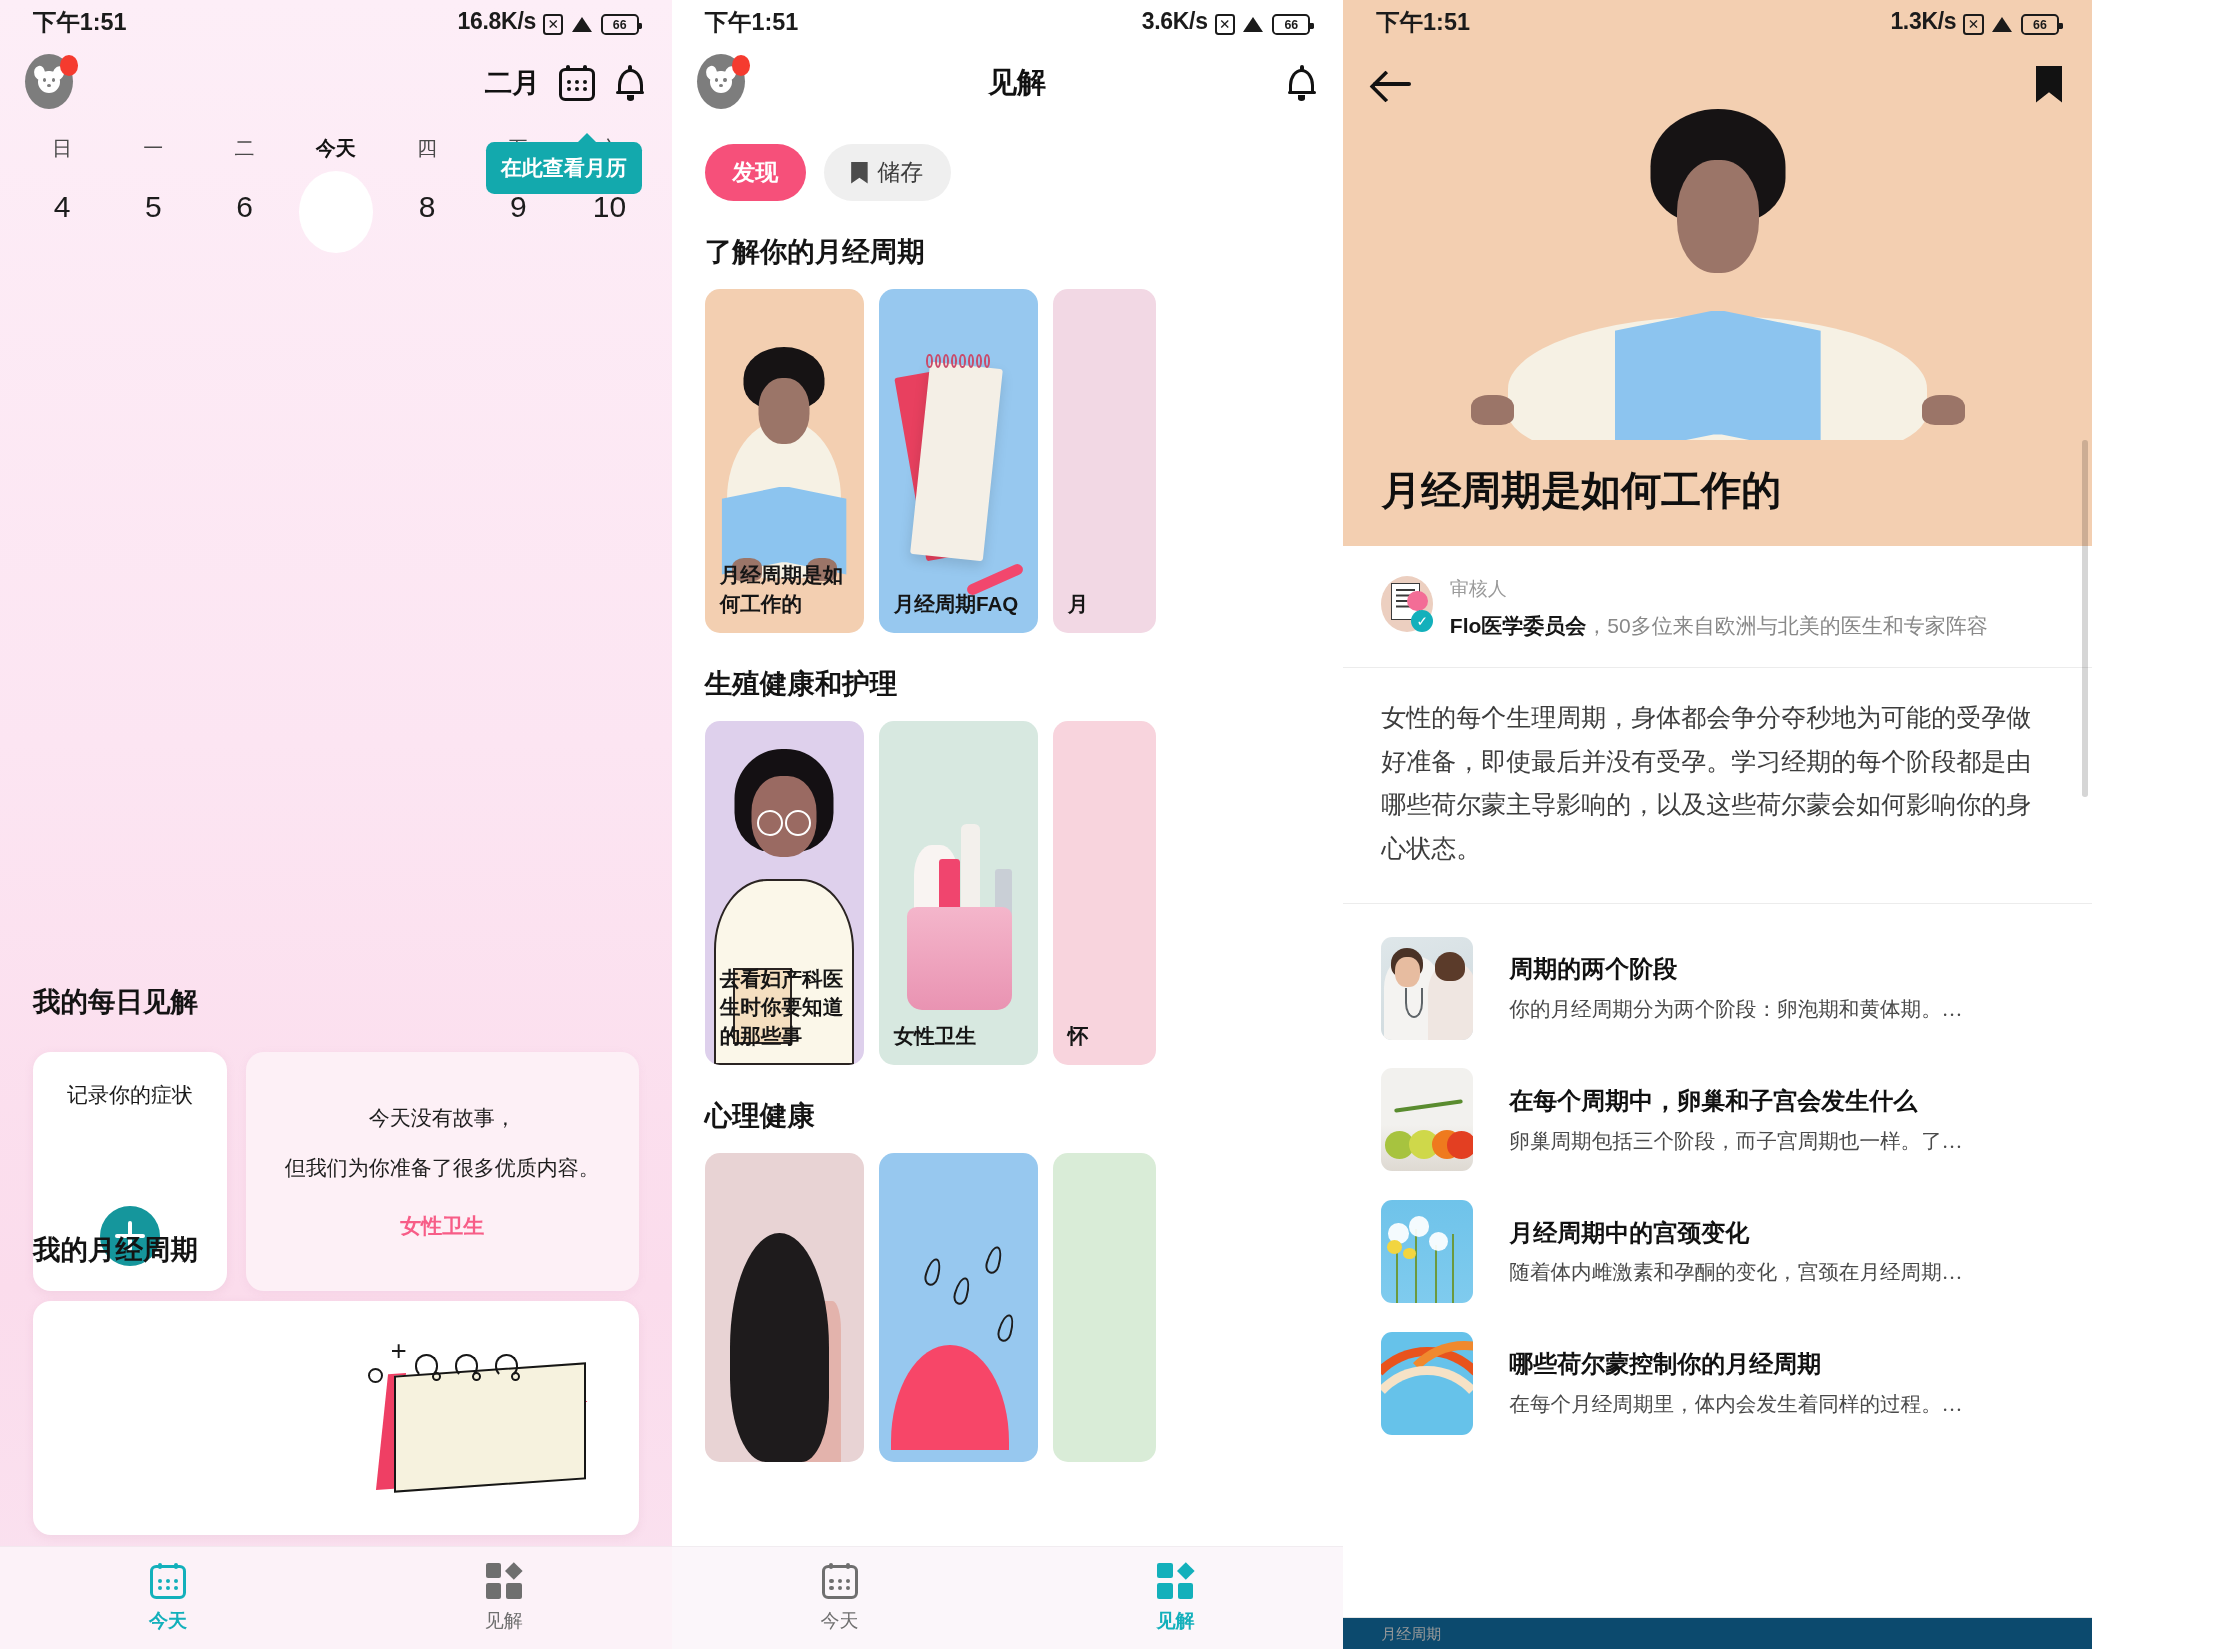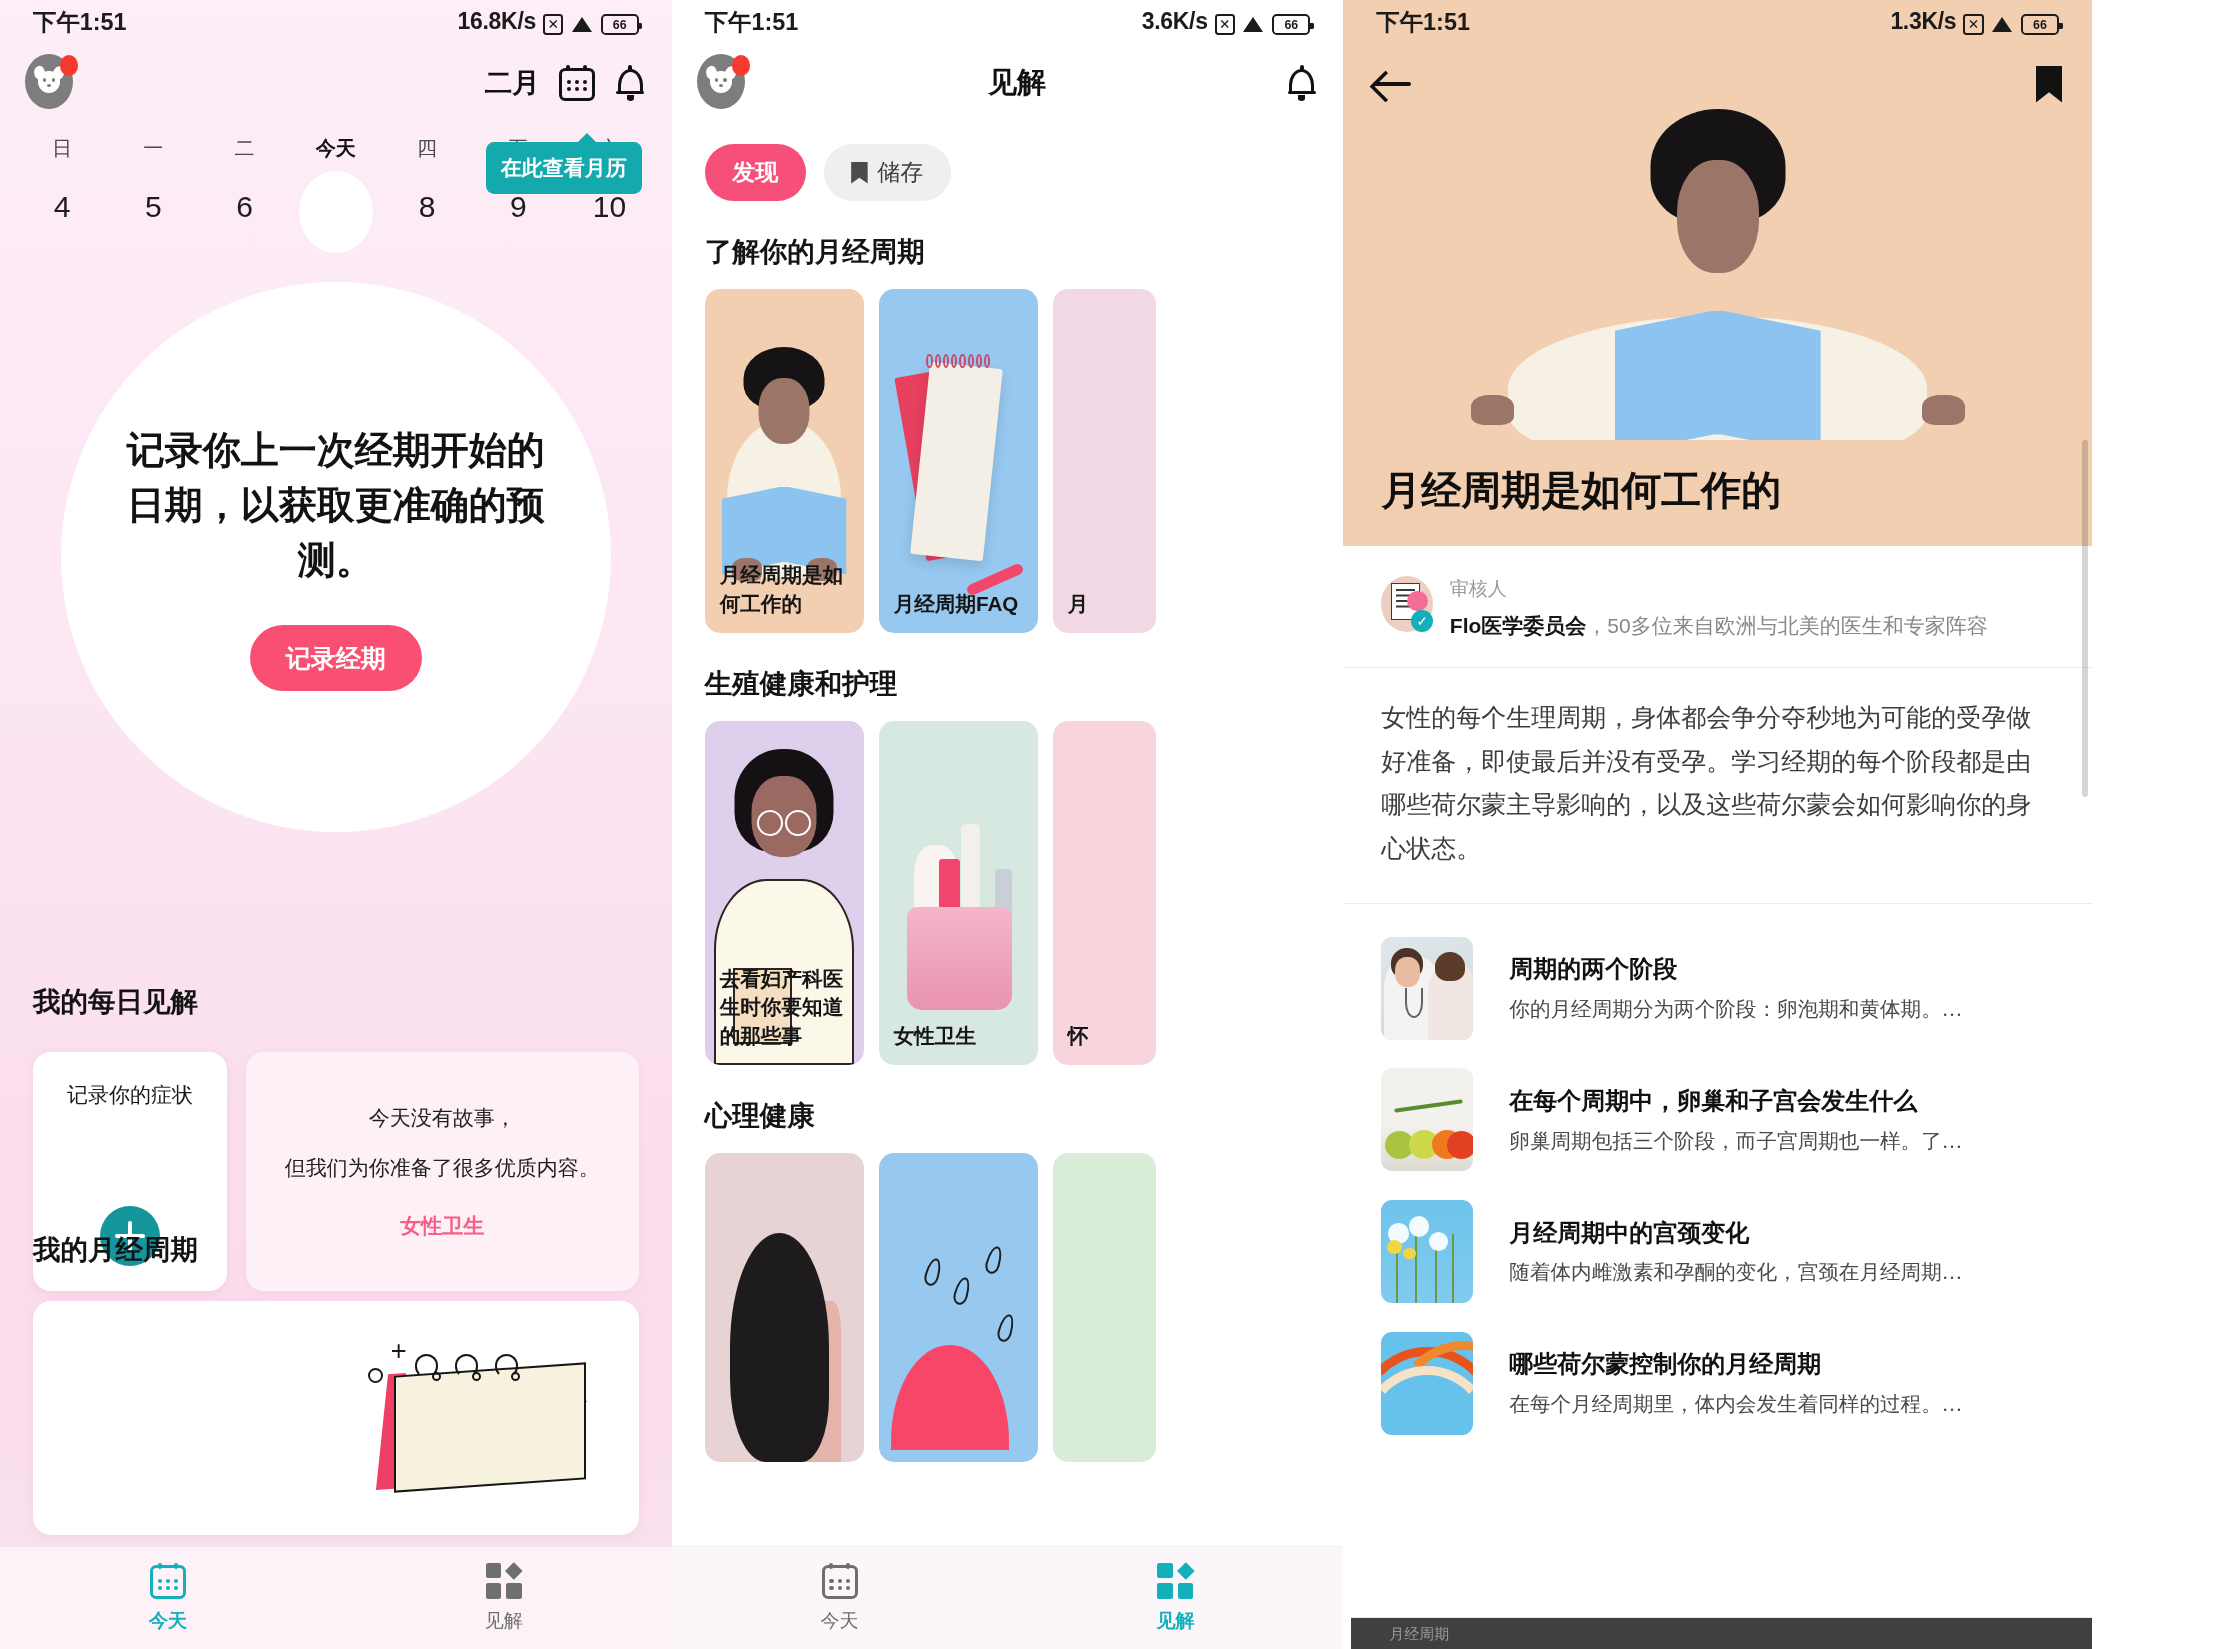--- a/index.html
+++ b/index.html
@@ -436,22 +436,22 @@
   .th-rbw .band {
     position: absolute; left: -30%; top: 15px; width: 160%; height: 150%;
     border-radius: 50%; border-style: solid; border-color: transparent;
   }
 
   .scroll-ind {
     position: absolute; right: 4.1px; top: 440px; width: 5.5px; height: 357px;
     background: rgba(0,0,0,0.16); border-radius: 2.7px;
   }
   .p3-bottom-strip {
-    position: absolute; left: 8px; right: 0; bottom: 0; height: 33px;
-    background: #404040; border-top: 0.7px solid #e6e6e6;
+    position: absolute; left: 0; right: 0; bottom: 0; height: 33px;
+    background: #0c4a6e; border-top: 0.7px solid #e6e6e6;
   }
   .p3-bottom-strip .txt { font-size: 15px; color: #9a9a9a; padding: 6.9px 38px; }
 </style>
 </head>
 <body>
 
 <div class="screens">
 
   <div class="panel p1">
 
@@ -521,24 +521,20 @@
           <span class="sel-blob"></span>
           <span>7</span>
         </div>
         <div class="dnum">8</div>
         <div class="dnum">9</div>
         <div class="dnum">10</div>
       </div>
       <div class="tooltip">在此查看月历</div>
     </div>
 
-    <div class="hero">
-      <div class="hero-text">记录你上一次经期开始的日期，以获取更准确的预测。</div>
-      <button class="hero-btn">记录经期</button>
-    </div>
 
     <div class="p1-daily">
       <div class="sec-title">我的每日见解</div>
       <div class="daily-cards">
         <div class="card-symptom">
           <div class="t">记录你的症状</div>
           <div class="plus-btn"></div>
         </div>
         <div class="card-story">
           <div class="l1">今天没有故事，</div>

